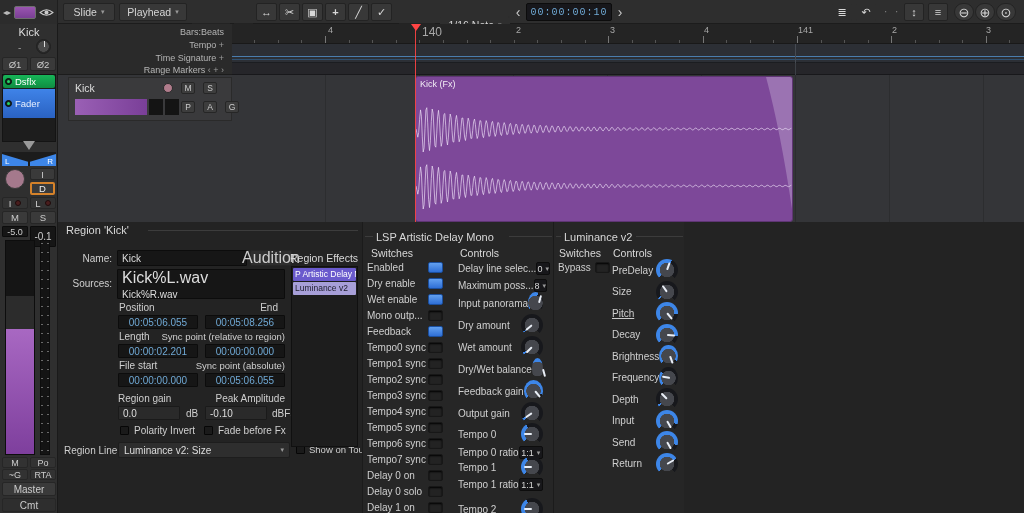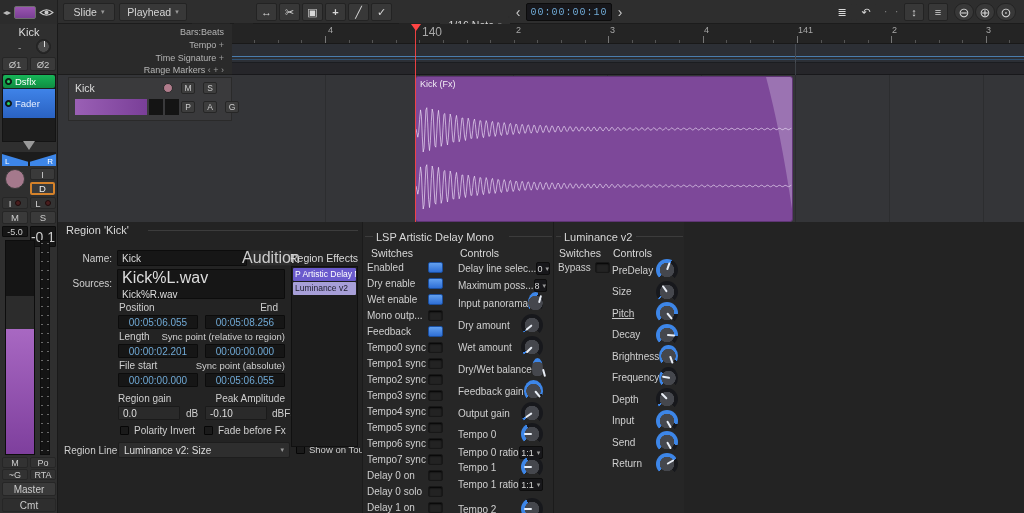--- a/index.html
+++ b/index.html
@@ -191,21 +191,21 @@
     </div>
     <div class="abs cell" style="left:30px;top:173px;width:26px;height:12px;gap:4px;background:#333;">
       <span>L</span>
       <span style="width:6px;height:6px;border-radius:50%;background:#4a1d1d;border:1px solid #1d0b0b;"></span>
     </div>
 
     <div class="abs cell" style="left:2px;top:187px;width:26px;height:13px;">M</div>
     <div class="abs cell" style="left:30px;top:187px;width:26px;height:13px;">S</div>
 
     <div class="abs vbox" style="left:2px;top:202px;width:26px;height:11px;color:#ccc;font-size:9px;">-5.0</div>
-    <div class="abs vbox" style="left:30px;top:202px;width:26px;height:21px;color:#ccc;font-size:14px;">-0.1</div>
+    <div class="abs vbox" style="left:30px;top:202px;width:26px;height:21px;color:#ccc;font-size:10px;">-0.1</div>
 
     <div class="abs" style="left:5px;top:216px;width:30px;height:215px;background:#151515;border:1px solid #0d0d0d;">
       <div class="abs" style="left:0;top:55px;width:28px;height:33px;background:#2c2c2c;"></div>
       <div class="abs" style="left:0;top:88px;width:28px;height:125px;background:linear-gradient(180deg,#a868c2,#7e3f9d);"></div>
     </div>
     <div class="abs" style="left:40px;top:216px;width:10px;height:215px;background:#141414;border:1px solid #0d0d0d;">
       <div class="abs" style="left:0;top:2px;width:2px;height:210px;background:repeating-linear-gradient(180deg,#6a6a6a 0 1px,transparent 1px 9px);"></div>
       <div class="abs" style="right:0;top:2px;width:2px;height:210px;background:repeating-linear-gradient(180deg,#6a6a6a 0 1px,transparent 1px 9px);"></div>
     </div>
 

